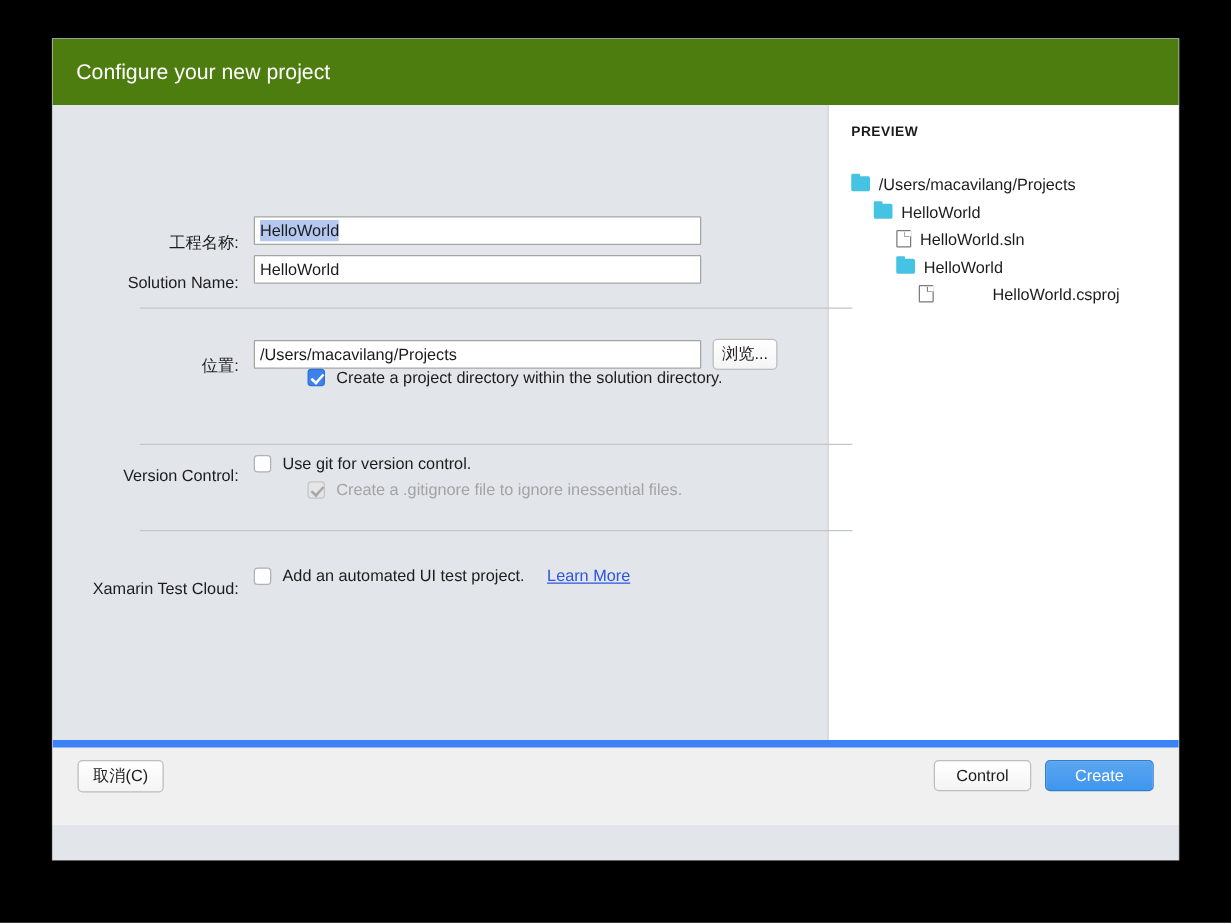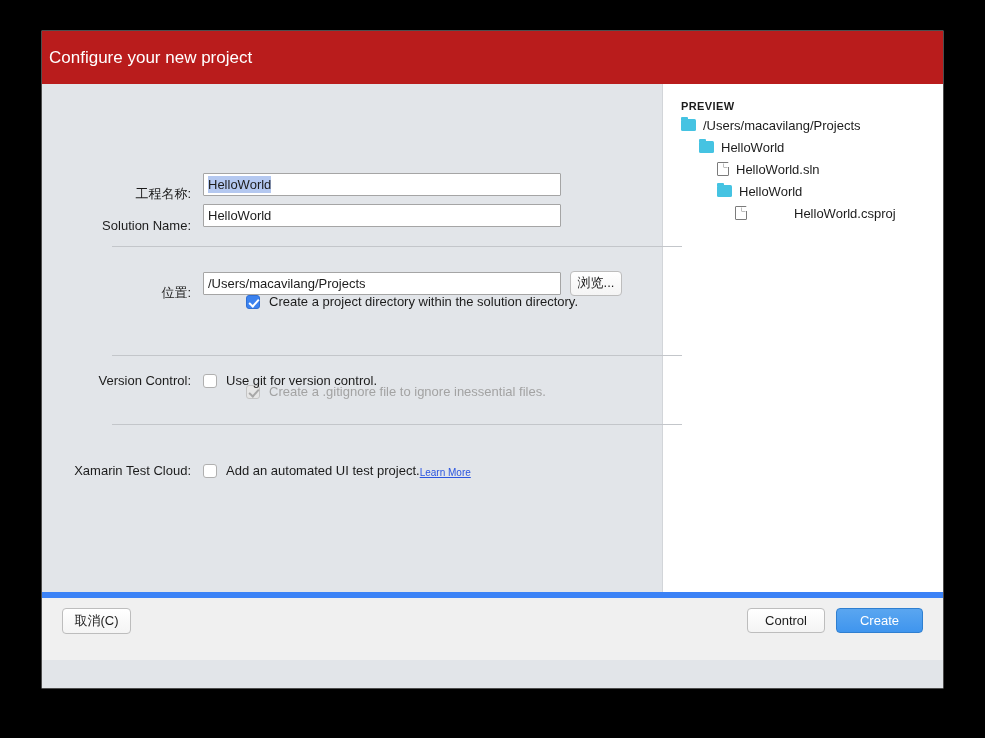--- a/index.html
+++ b/index.html
@@ -48,24 +48,24 @@
     left: 0; right: 0; top: 5px;
     text-align: center;
     font-size: 13px;
     color: #8e8e8e;
     letter-spacing: 0.5px;
   }
 
   
   .header {
     height: 53px;
-    background: #b91c1c;
+    background: #4d7c0f;
     display: flex;
     align-items: center;
-    padding-left: 7px;
+    padding-left: 19px;
   }
   .header-title {
     color: #ffffff;
     font-size: 17px;
     font-weight: normal;
   }
 
   
   .body {
     display: flex;
@@ -135,21 +135,21 @@
     left: 70px;
     width: 570px;
     height: 1px;
     background: #c3c6ca;
   }
 
   
   .cbrow {
     position: absolute;
     display: flex;
-    align-items: flex-end;
+    align-items: center;
   }
   .cbox {
     width: 14px; height: 14px;
     border-radius: 3px;
     border: 1px solid #b0b0b0;
     background: #ffffff;
     flex: none;
     position: relative;
   }
   .cbox.on {
@@ -172,32 +172,32 @@
   .cbox.on.dim::after { border-color: #a8a8a8; }
   .cbtext {
     font-size: 13px;
     color: #1c1c1c;
     margin-left: 9px;
   }
   .cbtext.dim { color: #a3a3a3; }
   .link {
     color: #2b55e0;
     text-decoration: underline;
-    font-size: 10px;
-    margin-left: 0;
+    font-size: 13px;
+    margin-left: 18px;
     cursor: pointer;
   }
 
   
   .preview-title {
     font-size: 11px;
     font-weight: bold;
     color: #1c1c1c;
     letter-spacing: 0.4px;
-    margin-bottom: 2px;
+    margin-bottom: 24px;
   }
   .tree-item {
     display: flex;
     align-items: center;
     height: 22px;
     font-size: 13px;
     color: #1c1c1c;
   }
   .ficon {
     width: 15px; height: 12px;

